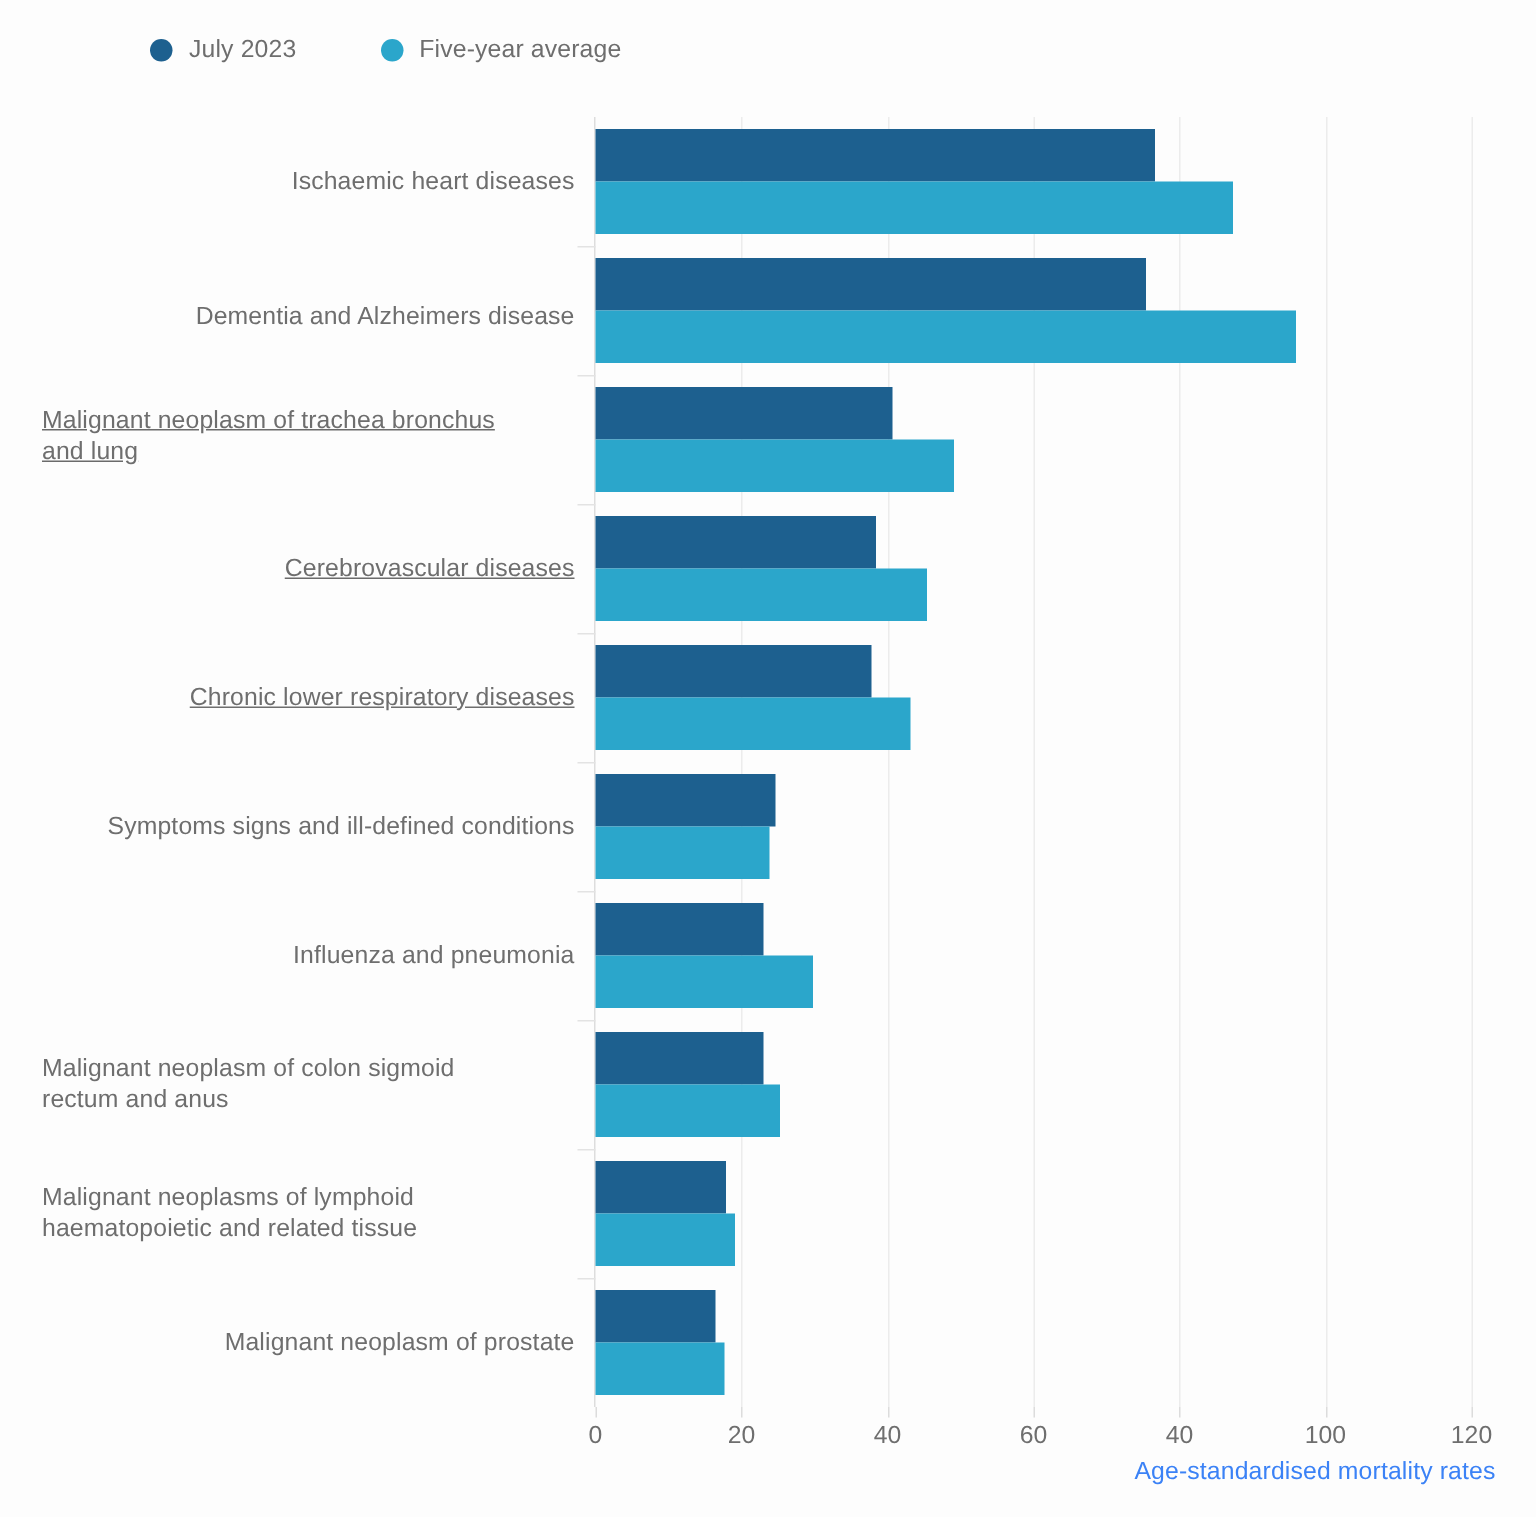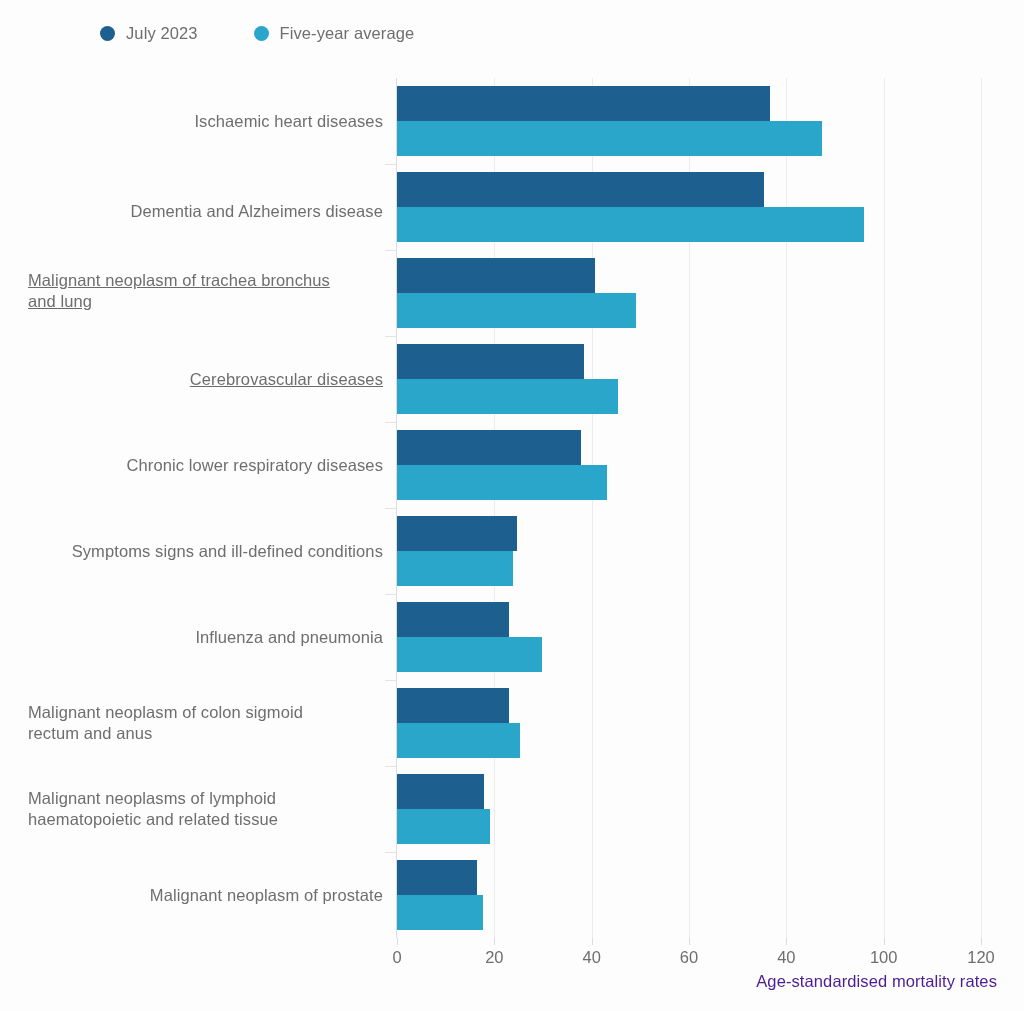--- a/index.html
+++ b/index.html
@@ -138,21 +138,21 @@
     transform: translateX(-50%);
     font-size: 16.5px;
     color: #6e6e6e;
     white-space: nowrap;
   }
   #x-axis-title {
     position: absolute;
     right: 27px;
     top: 972px;
     font-size: 16.5px;
-    color: #4c1d95;
+    color: #3b82f6;
     white-space: nowrap;
     letter-spacing: .1px;
   }
 </style>
 </head>
 <body>
 
 <div id="chart">
 
   <div id="legend">
@@ -261,21 +261,21 @@
         <div>Malignant neoplasm of trachea bronchus</div>
         <div>and lung</div>
       </div>
     </div>
     <div class="cat-label-wrap" style="top: 368.5px; text-decoration: underline;">
       <div class="cat-label single" style="position: static; width: 355px;">
         <div>Cerebrovascular diseases</div>
       </div>
     </div>
     <div class="cat-label-wrap" style="top: 454.5px;">
-      <div class="cat-label single" style="position: static; width: 355px;">
+      <div class="cat-label single" style="position: static; width: 355px; text-decoration: underline;">
         <div>Chronic lower respiratory diseases</div>
       </div>
     </div>
     <div class="cat-label-wrap" style="top: 540.5px;">
       <div class="cat-label single" style="position: static; width: 355px;">
         <div>Symptoms signs and ill-defined conditions</div>
       </div>
     </div>
     <div class="cat-label-wrap" style="top: 626.5px;">
       <div class="cat-label single" style="position: static; width: 355px;">

